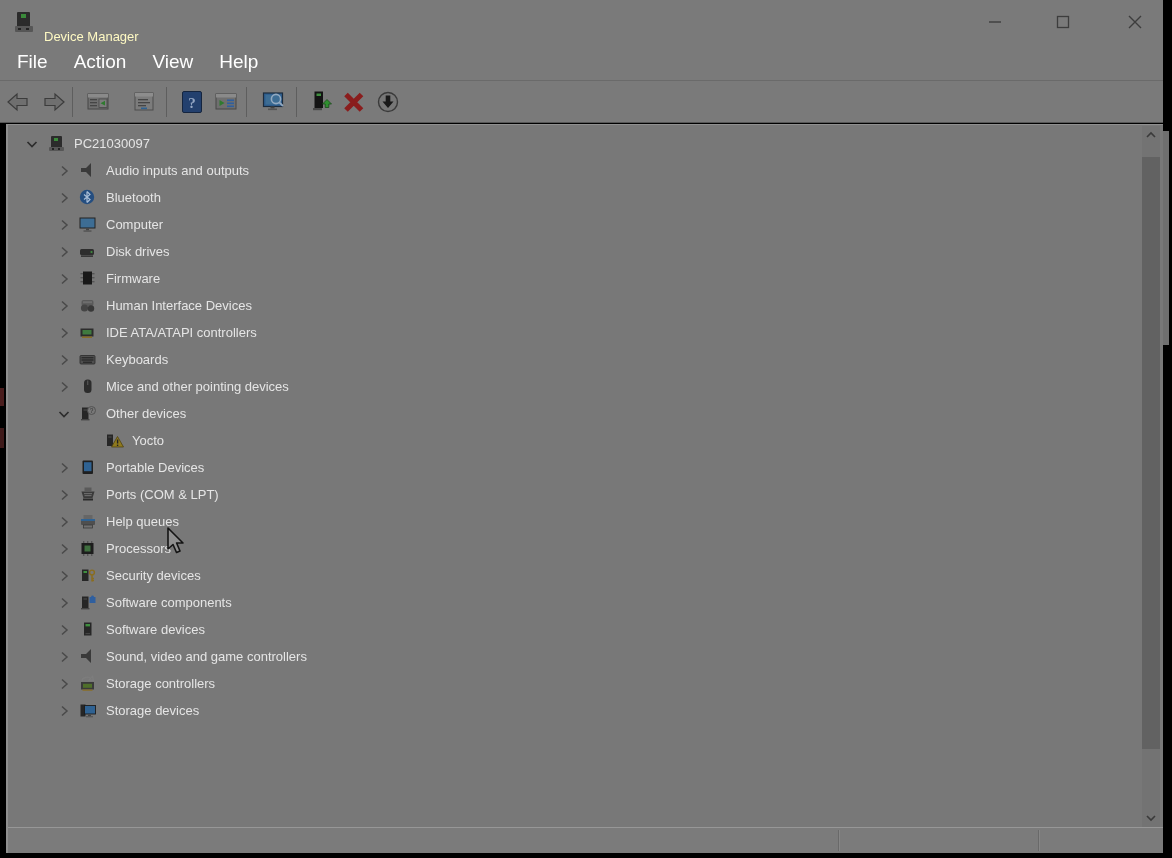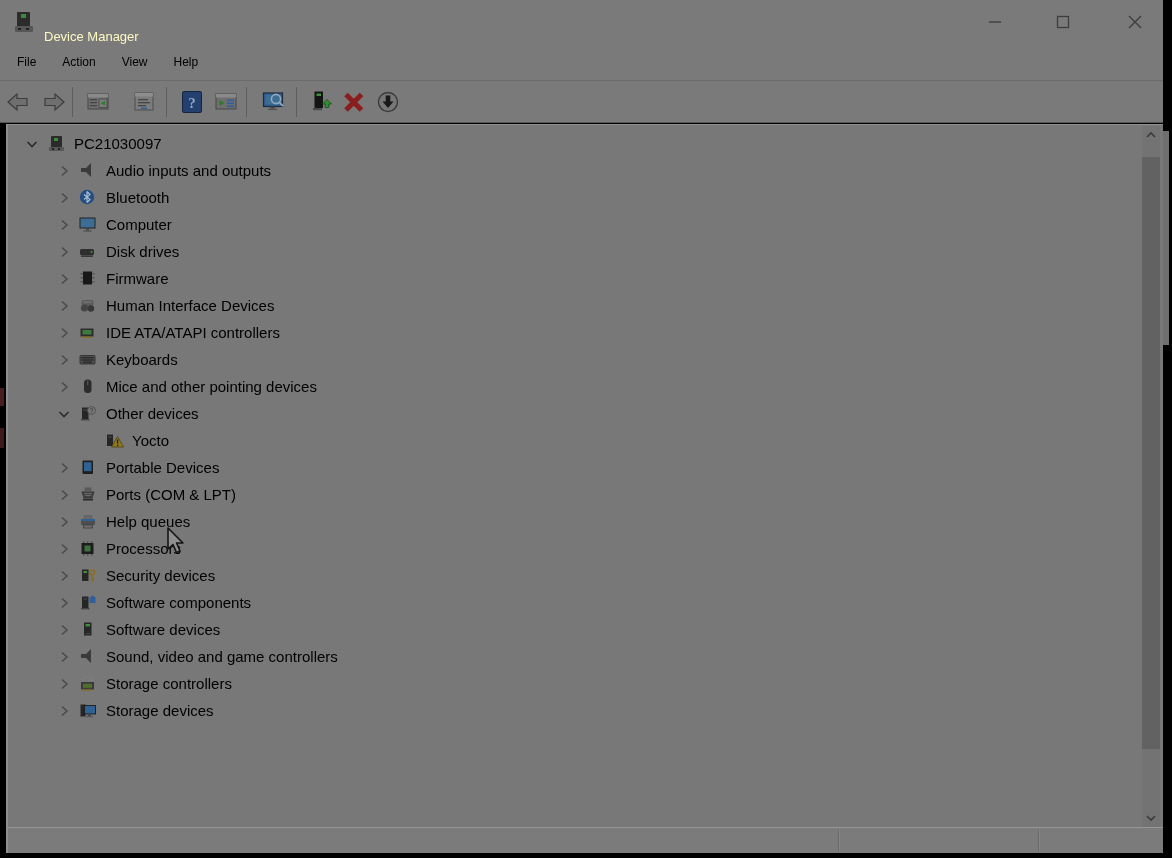--- a/index.html
+++ b/index.html
@@ -8,35 +8,35 @@
   .win{position:absolute;left:0;top:0;width:1163px;height:853px;}
   
   .titlebar{position:absolute;left:0;top:0;width:1163px;height:44px;background:#7a7a7a;}
   .app-icon{position:absolute;left:13px;top:10px;width:22px;height:24px;}
   .title-text{position:absolute;left:44px;top:13px;font-size:13px;color:#fef9c3;margin-top:16px;}
   .win-btn{position:absolute;top:6px;width:46px;height:32px;display:flex;align-items:center;justify-content:center;}
   .btn-min{left:972px}.btn-max{left:1040px}.btn-close{left:1112px}
   
   .menubar{position:absolute;left:0;top:44px;width:1163px;height:36px;background:#7a7a7a;
            display:flex;align-items:center;padding-left:4px;box-sizing:border-box;}
-  .menu-item{padding:0 13px;font-size:12px;color:#000000;line-height:36px;}
+  .menu-item{padding:0 13px;font-size:19px;color:#ffffff;line-height:36px;}
   
   .toolbar{position:absolute;left:0;top:80px;width:1163px;height:43px;background:#7a7a7a;
            border-top:1px solid #6a6a6a;border-bottom:1px solid #565656;box-sizing:border-box;}
   .tb-btn{position:absolute;top:6px;width:32px;height:30px;display:flex;align-items:center;justify-content:center;}
   .tb-sep{position:absolute;top:6px;width:1px;height:30px;background:#5e5e5e;}
   
   .frame{position:absolute;left:6px;top:124px;width:1157px;height:729px;background:#787878;
          border-left:2px solid #8f8f8f;border-top:1px solid #8f8f8f;box-sizing:border-box;}
   .tree{position:absolute;left:0;top:0;right:21px;bottom:25px;overflow:hidden;padding-top:5px;}
   .row{height:27px;display:flex;align-items:center;white-space:nowrap;}
   .row .spacer{flex:0 0 auto;}
   .row .chev{flex:0 0 28px;display:flex;align-items:center;justify-content:center;}
   .row .nicon{flex:0 0 26px;display:flex;align-items:center;}
-  .row .lbl{font-size:15px;color:#000000;padding-left:2px;}
+  .row .lbl{font-size:13px;color:#e5e5e5;padding-left:2px;}
   
   .vscroll{position:absolute;top:1px;right:3px;width:18px;bottom:26px;background:#737373;}
   .vs-btn{position:absolute;left:0;width:18px;height:18px;display:flex;align-items:center;justify-content:center;}
   .vs-up{top:0}.vs-down{bottom:0}
   .vs-thumb{position:absolute;left:0;top:31px;width:18px;height:592px;background:#626262;}
   
   .statusbar{position:absolute;left:0;right:0;bottom:0;height:25px;background:#7b7b7b;
              border-top:1px solid #979797;}
   .sb-div{position:absolute;top:2px;bottom:2px;width:1px;background:#696969;border-right:1px solid #868686;}
   

